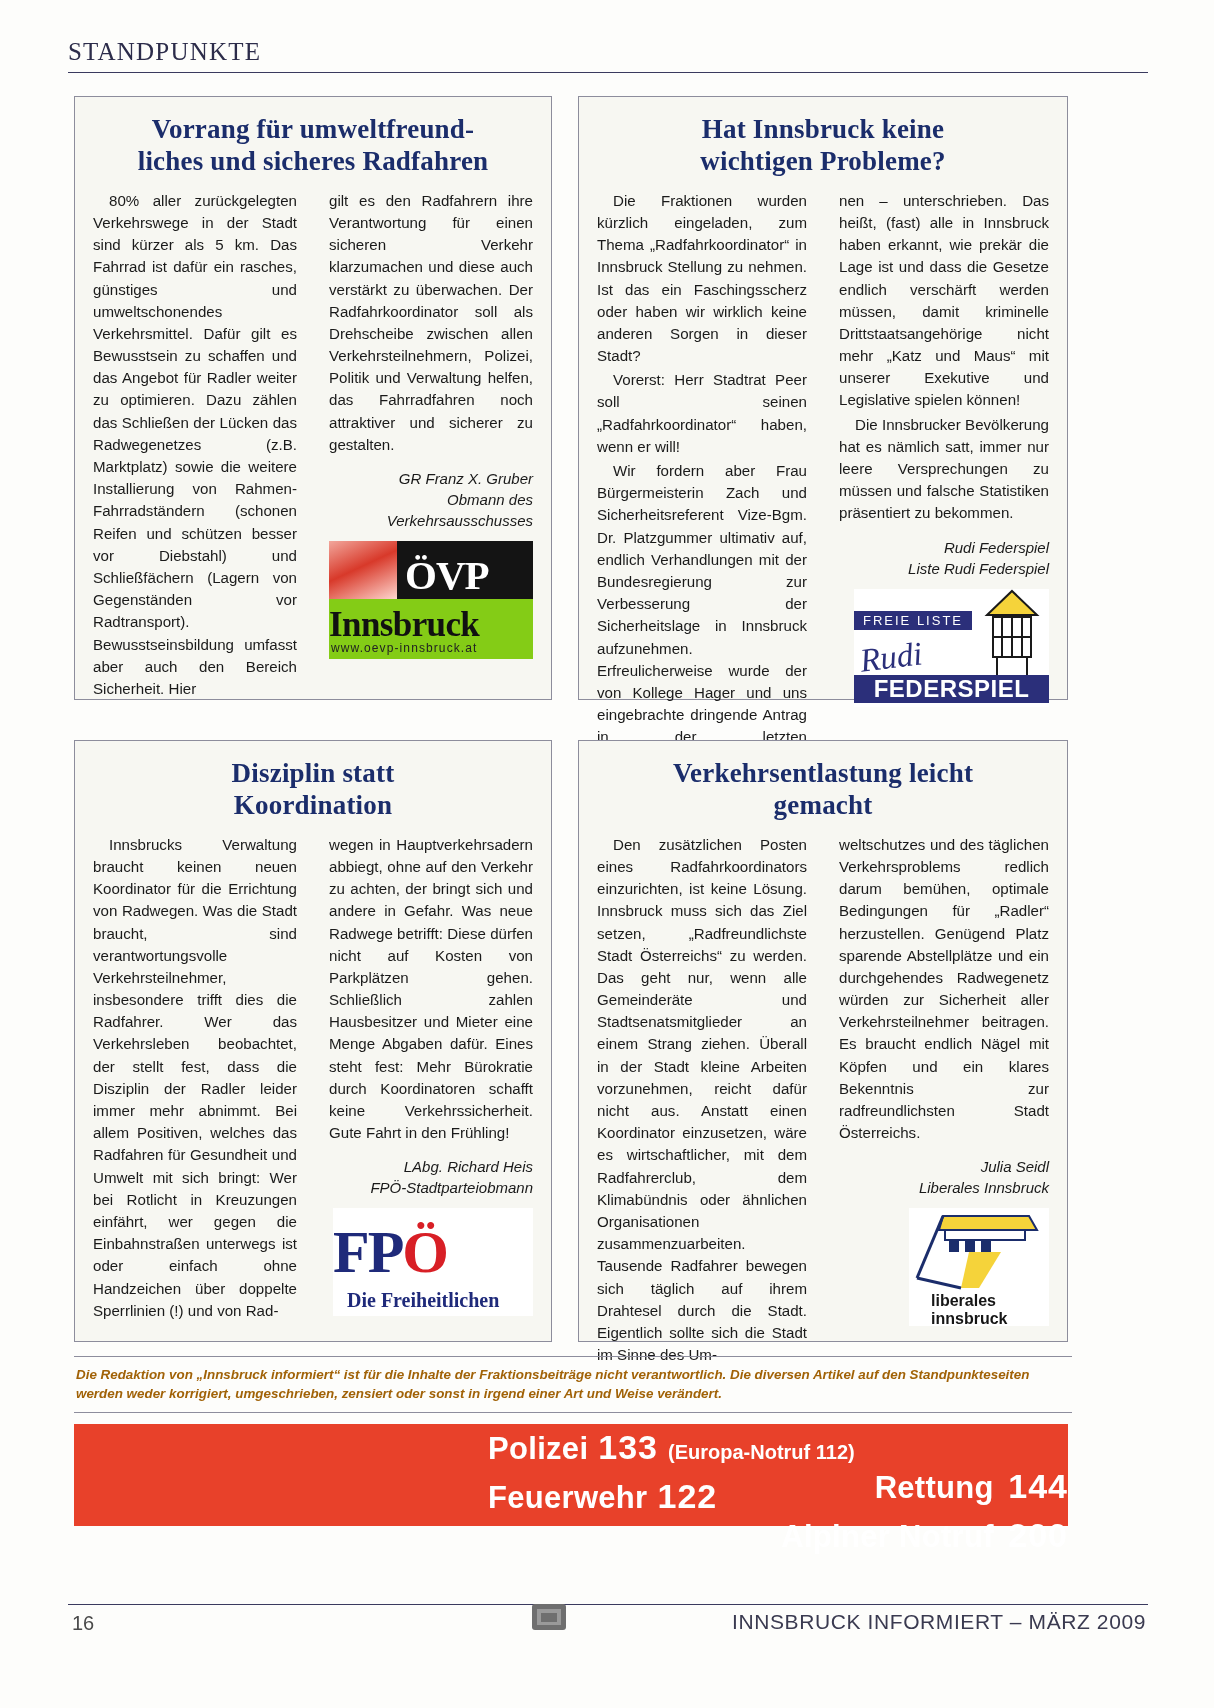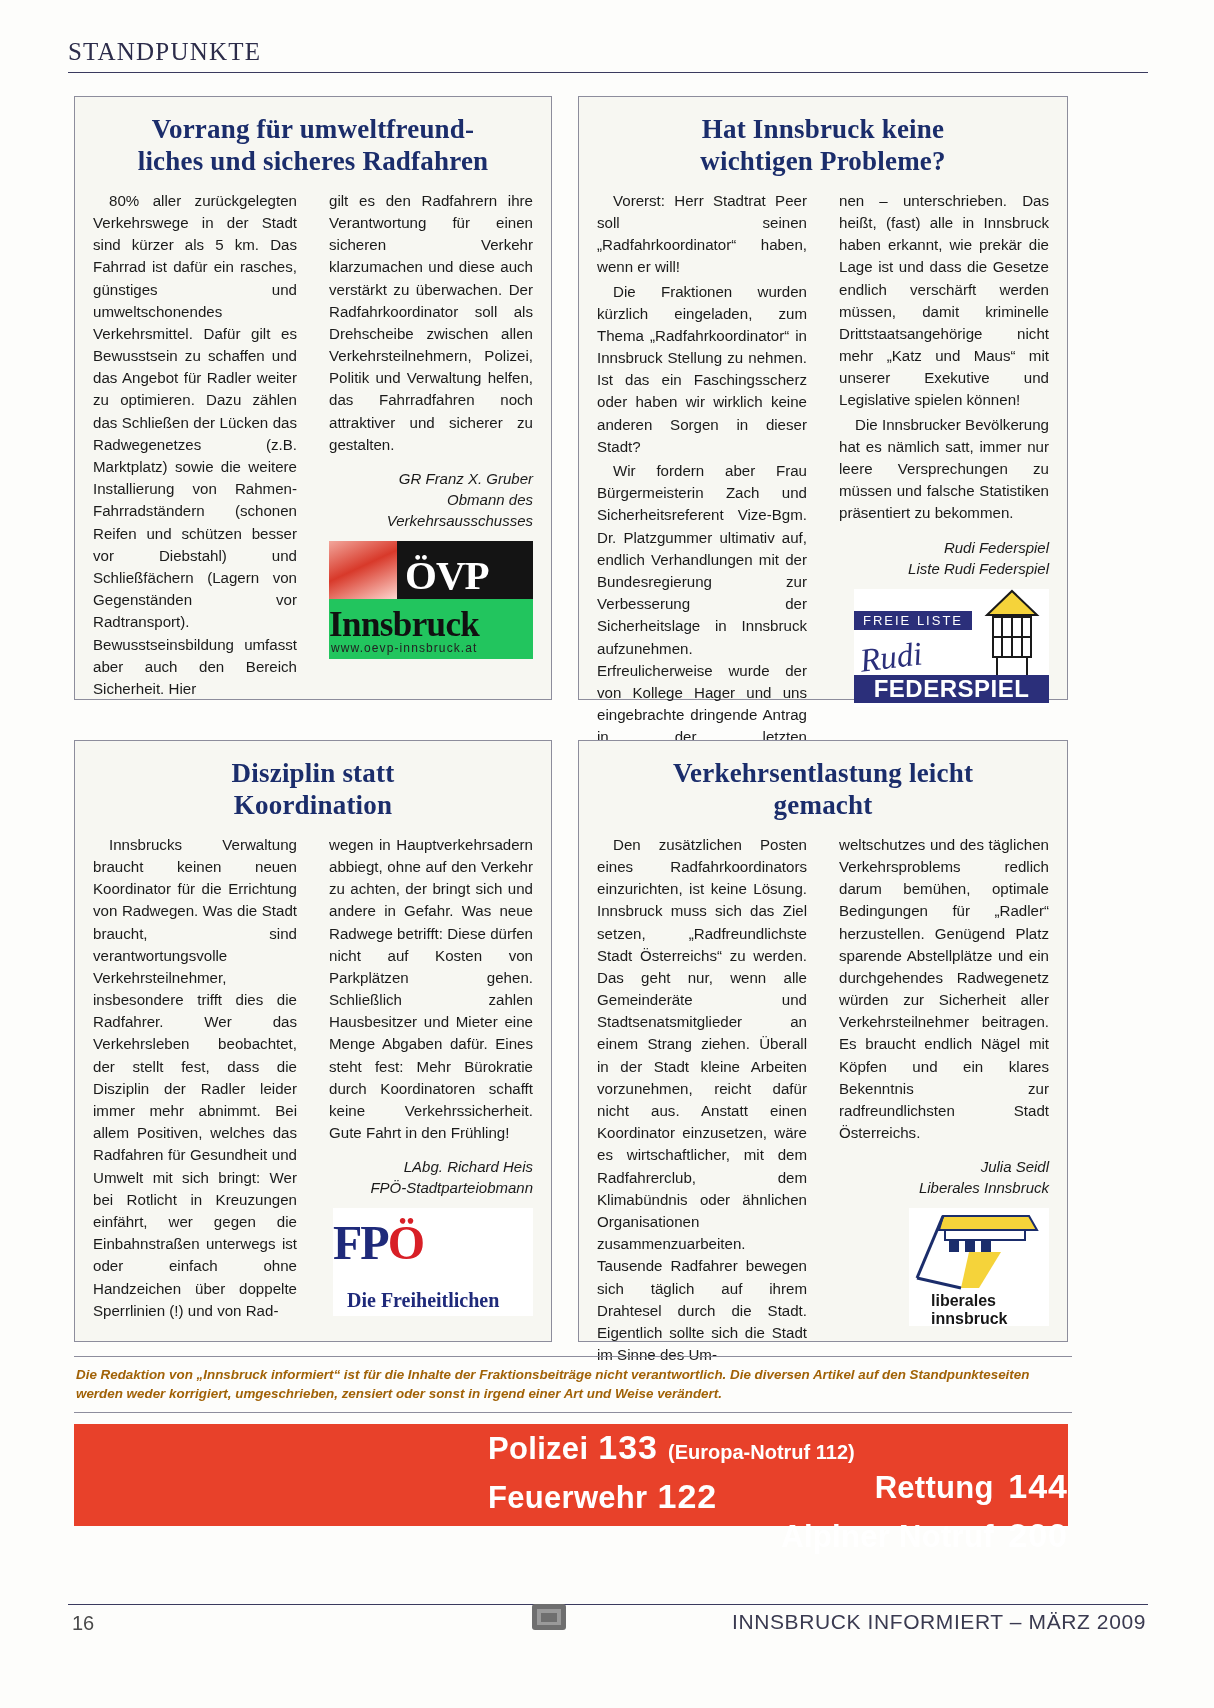--- a/index.html
+++ b/index.html
@@ -96,21 +96,21 @@
     margin-top: 10px;
     display: flex;
     justify-content: flex-end;
   }
 
   
   .logo-oevp {
     width: 205px;
     height: 118px;
     position: relative;
-    background: #22c55e;
+    background: #84cc16;
     overflow: hidden;
   }
   .oevp-flag {
     position: absolute; left: 0; top: 0; width: 70px; height: 58px;
     background: linear-gradient(160deg,#e8araw 0%, #d93b2b 50%, #ffffff 100%);
     background: linear-gradient(155deg,#f2a79c 0%,#d8392a 45%,#ffd9d2 100%);
   }
   .oevp-black {
     position: absolute; left: 68px; top: 0; width: 137px; height: 58px;
     background: #141414;
@@ -165,21 +165,21 @@
     position: absolute; right: 6px; top: 0px; width: 62px; height: 88px;
   }
 
   
   .logo-fpo {
     width: 200px; height: 108px; position: relative; background: #ffffff;
   }
   .fpo-letters {
     position: absolute; left: 0; top: 0;
     font-family: "Liberation Serif", serif;
-    font-weight: bold; font-size: 48px; letter-spacing: -2px;
+    font-weight: bold; font-size: 60px; letter-spacing: -2px;
     color: #1f2a7a;
   }
   .fpo-o { color: #d81f26; }
   .fpo-sub {
     position: absolute; left: 14px; top: 78px;
     font-family: "Liberation Serif", serif;
     font-weight: bold; font-size: 20px; color: #1f2a7a;
   }
 
   
@@ -304,22 +304,22 @@
     </div>
   </div>
 
   <div class="box box-tr">
     <div class="box-title">
       <span>Hat Innsbruck keine</span>
       <span class="l2">wichtigen Probleme?</span>
     </div>
     <div class="cols">
       <div class="col">
+        <p>Die Fraktionen wurden kürzlich eingeladen, zum Thema „Radfahrkoordinator“ in Innsbruck Stellung zu nehmen. Ist das ein Faschingsscherz oder haben wir wirklich keine anderen Sorgen in dieser Stadt?</p>
         <p>Vorerst: Herr Stadtrat Peer soll seinen „Radfahrkoordinator“ haben, wenn er will!</p>
-        <p>Die Fraktionen wurden kürzlich eingeladen, zum Thema „Radfahrkoordinator“ in Innsbruck Stellung zu nehmen. Ist das ein Faschingsscherz oder haben wir wirklich keine anderen Sorgen in dieser Stadt?</p>
         <p>Wir fordern aber Frau Bürgermeisterin Zach und Sicherheitsreferent Vize-Bgm. Dr. Platzgummer ultimativ auf, endlich Verhandlungen mit der Bundesregierung zur Verbesserung der Sicherheitslage in Innsbruck aufzunehmen. Erfreulicherweise wurde der von Kollege Hager und uns eingebrachte dringende Antrag in der letzten Gemeinderatssitzung von allen Fraktionen – ausgenommen der linken Grü-</p>
       </div>
       <div class="col">
         <p class="noindent">nen – unterschrieben. Das heißt, (fast) alle in Innsbruck haben erkannt, wie prekär die Lage ist und dass die Gesetze endlich verschärft werden müssen, damit kriminelle Drittstaatsangehörige nicht mehr „Katz und Maus“ mit unserer Exekutive und Legislative spielen können!</p>
         <p>Die Innsbrucker Bevölkerung hat es nämlich satt, immer nur leere Versprechungen zu müssen und falsche Statistiken präsentiert zu bekommen.</p>
         <div class="signature">
           <div>Rudi Federspiel</div>
           <div>Liste Rudi Federspiel</div>
         </div>
         <div class="logo-wrap">

